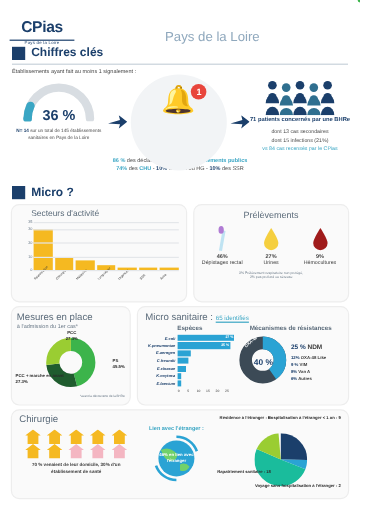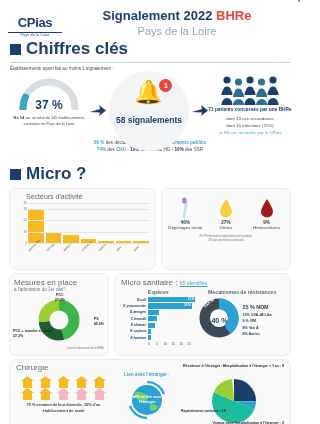--- a/index.html
+++ b/index.html
@@ -6,37 +6,37 @@
   body {
     width: 300px; height: 424px;
     background: #ffffff;
     font-family: "Liberation Sans", sans-serif;
     color: #2b2b2b;
     overflow: hidden;
     position: relative;
   }
 
   
-  .header { display: flex; align-items: center; padding: 6px 8px 0 8px; height: 38px; }
+  .header { display: flex; align-items: flex-end; padding: 6px 8px 0 8px; height: 38px; }
   .logo { width: 54px; flex: 0 0 54px; text-align: center; padding-top: 6px; }
   .logo-word { font-size: 13px; font-weight: bold; color: #1b3f6b; letter-spacing: -0.3px; line-height: 1; position: relative; display: inline-block; }
   .logo-dots { position: absolute; top: -6px; right: -3px; width: 22px; height: 8px; }
   .logo-dots i { position: absolute; width: 4px; height: 4px; border-radius: 50%; display: block; }
   .logo-under { font-size: 3.6px; color: #1b3f6b; letter-spacing: 0.2px; margin-top: 1px; border-top: 0.6px solid #1b3f6b; padding-top: 0.5px; }
   .title-block { flex: 1; text-align: center; padding-top: 3px; }
   .title-main { font-size: 13px; font-weight: bold; color: #1b3f6b; line-height: 1.1; }
   .title-main .bhre { color: #e8453c; }
   .title-sub { font-size: 11px; color: #8fa8bd; line-height: 1.2; margin-top: 1px; }
   .esin { flex: 0 0 42px; margin-top: 12px; border: 1px solid #cfd8e0; border-radius: 3px;
           text-align: center; font-size: 11px; font-style: italic; color: #3aa6c4; padding: 1px 0; letter-spacing: -0.5px; }
 
   
   .sec-title { display: flex; align-items: center; gap: 5px; padding: 1px 10px 2px 10px; }
   .sec-square { width: 11px; height: 11px; background: #1b3f6b; flex: 0 0 11px; }
-  .sec-label { font-size: 17px; font-weight: bold; color: #1b3f6b; }
+  .sec-label { font-size: 10px; font-weight: bold; color: #1b3f6b; }
   .sec-rule { border-bottom: 1px solid #c8d2da; margin: 1px 10px 0 10px; }
 
   
   .kf { position: relative; height: 100px; padding: 3px 8px 0 8px; }
   .kf-intro { font-size: 4.6px; color: #4a4a4a; line-height: 1.5; margin-left: 2px; }
   .kf-row { display: flex; align-items: flex-start; margin-top: 2px; }
 
   .gauge-col { width: 82px; flex: 0 0 82px; text-align: center; position: relative; }
   .gauge { width: 62px; height: 33px; margin: 2px auto 0 auto; position: relative; }
   .gauge svg { display: block; }
@@ -159,21 +159,20 @@
 <div class="header">
   <div class="logo">
     <div class="logo-word">CPias</div>
     <div class="logo-dots">
 
       <i style="background:#3cb44b;left:17px;top:4px"></i>
     </div>
     <div class="logo-under">Pays de la Loire</div>
   </div>
   <div class="title-block">
-    <div class="title-main"><span>Signalement 2022 </span><span class="bhre">BHRe</span></div>
     <div class="title-sub">Pays de la Loire</div>
   </div>
 </div>
 
 <div class="sec-title">
   <div class="sec-square"></div>
   <div class="sec-label">Chiffres clés</div>
 </div>
 <div class="sec-rule"></div>
 
@@ -181,36 +180,35 @@
   <div class="kf-intro">Établissements ayant fait au moins 1 signalement :</div>
   <div class="kf-row">
 
     <div class="gauge-col">
       <div class="gauge">
         <svg width="62" height="33" viewBox="0 0 62 33">
           <path d="M5,31 A26,26 0 0,1 57,31" fill="none" stroke="#d8dde2" stroke-width="7" stroke-linecap="round"></path>
           <path d="M5,31 A26,26 0 0,1 7.4,20.2" fill="none" stroke="#3aa6c4" stroke-width="7" stroke-linecap="round"></path>
           <circle cx="5" cy="31" r="3.4" fill="#3aa6c4"></circle>
         </svg>
-        <div class="gauge-val">37 %</div>
+        <div class="gauge-val">36 %</div>
       </div>
       <div class="gauge-note"><b>N= 14</b><span> sur un total de 145 établissements sanitaires en Pays de la Loire</span></div>
     </div>
 
     <div class="arrow">
       <svg width="16" height="12" viewBox="0 0 16 12">
           <path d="M0,7 L10,4 L9,0 L16,5.5 L9,11 L10,7.5 Z" fill="#1b3f6b"></path>
         </svg>
     </div>
 
     <div class="bell-col">
       <div class="bell-circle"></div>
       <div class="bell-inner">
         <div class="bell">🔔<span class="badge">1</span></div>
-        <div class="bell-label">58 signalements</div>
       </div>
     </div>
 
     <div class="arrow">
       <svg width="16" height="12" viewBox="0 0 16 12">
           <path d="M0,7 L10,4 L9,0 L16,5.5 L9,11 L10,7.5 Z" fill="#1b3f6b"></path>
         </svg>
     </div>
 
     <div class="people-col">
@@ -296,20 +294,21 @@
         </div>
     <div class="gridline" style="top: 40px;"></div>
         <div class="gridline" style="top: 28.5714px;"></div>
         <div class="gridline" style="top: 17.1429px;"></div>
         <div class="gridline" style="top: 5.71429px;"></div>
         <div class="gridline" style="top: 0px;"></div>
       </div>
   </div>
 
   <div class="card prelev-card">
+    <div class="prelev-title">Prélèvements</div>
     <div class="prelev-items">
       <div class="prelev-item">
         <div class="prelev-icon">
           <svg width="11" height="22" viewBox="0 0 11 22">
               <rect x="4" y="4" width="2.6" height="17" fill="#bfe3f2" transform="rotate(10 5 12)"></rect>
               <ellipse cx="4.3" cy="3.6" rx="2.2" ry="3.2" fill="#b07bd4"></ellipse>
             </svg>
         </div>
         <div class="prelev-pct">46%</div>
         <div class="prelev-name">Dépistages rectal</div>

